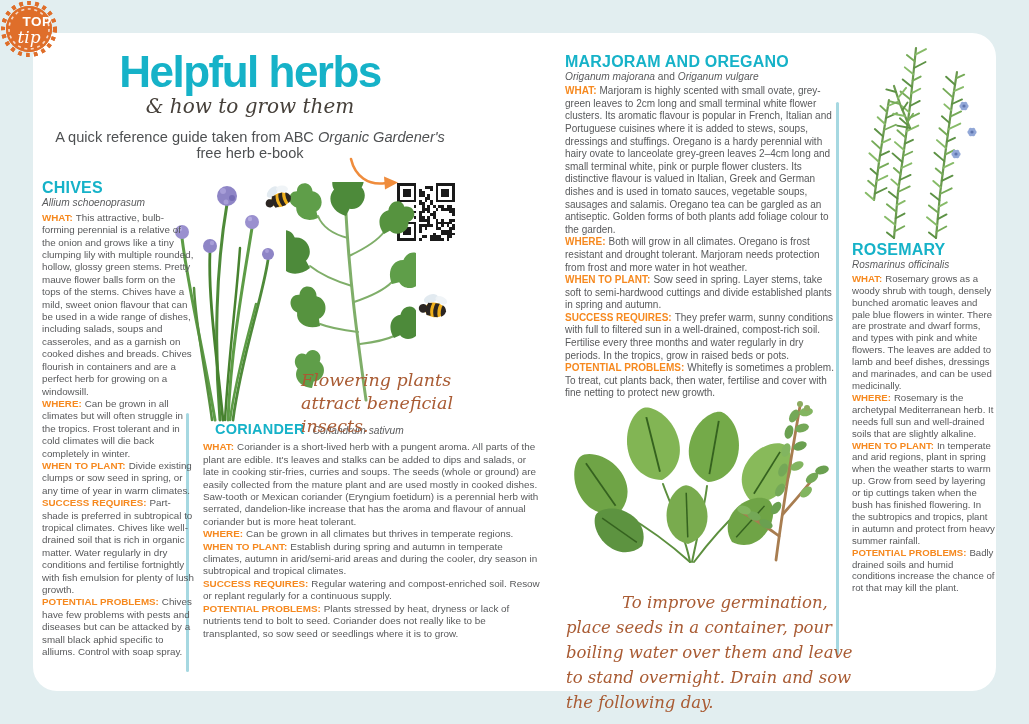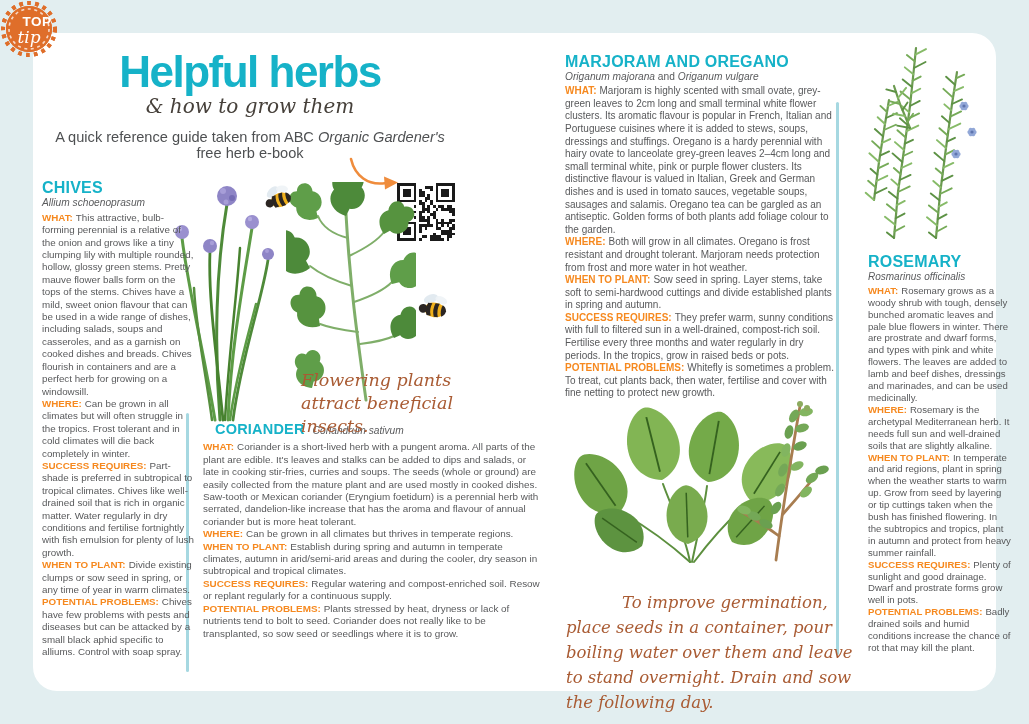--- a/index.html
+++ b/index.html
@@ -24,21 +24,21 @@
   #chives{left:42px;top:182px;width:152px;font-size:9.8px;line-height:12.4px;}
   #chives .sec-title{display:block;font-size:16px;margin-bottom:3px;}
   #chives .species{display:block;margin-bottom:2px;font-size:10.2px;}
   #coriander{left:203px;top:423px;width:338px;font-size:9.9px;line-height:12.4px;}
   #coriander .sec-title{font-size:14.5px;}
   #coriander .species{margin-left:8px;font-size:10.2px;}
   #coriander .hdr{margin-bottom:4px;margin-left:12px;}
   #marjoram{left:565px;top:56px;width:272px;font-size:10px;line-height:12.6px;}
   #marjoram .sec-title{display:block;font-size:16px;margin-bottom:2px;}
   #marjoram .species{display:block;margin-bottom:2px;font-size:10.2px;}
-  #rosemary{left:852px;top:256px;width:144px;font-size:9.6px;line-height:11.9px;margin-left:16px;}
+  #rosemary{left:852px;top:244px;width:144px;font-size:9.6px;line-height:11.9px;}
   #rosemary .sec-title{display:block;font-size:16px;margin-bottom:3px;}
   #rosemary .species{display:block;margin-bottom:2px;font-size:10px;}
   
   .divider{position:absolute;width:3px;border-radius:2px;background:#a6d8e1;}
   #divA{left:186px;top:413px;height:259px;}
   #divB{left:836px;top:102px;height:553px;}
   
   .badge{position:absolute;width:58px;height:58px;}
   .badge .btop{position:absolute;left:16px;right:0;top:14px;text-align:center;color:#fff;
                font-weight:700;font-size:13.5px;letter-spacing:.5px;}
@@ -415,22 +415,22 @@
   </svg>
 
 <div class="divider" id="divA"></div>
 <div class="divider" id="divB"></div>
 
 <div class="col" id="chives">
   <span class="sec-title">CHIVES</span>
   <span class="species">Allium schoenoprasum</span>
   <p class="bp"><span class="lbl">WHAT:</span><span>This attractive, bulb-forming perennial is a relative of the onion and grows like a tiny clumping lily with multiple rounded, hollow, glossy green stems. Pretty mauve flower balls form on the tops of the stems. Chives have a mild, sweet onion flavour that can be used in a wide range of dishes, including salads, soups and casseroles, and as a garnish on cooked dishes and breads. Chives flourish in containers and are a perfect herb for growing on a windowsill.</span></p>
   <p class="bp"><span class="lbl">WHERE:</span><span>Can be grown in all climates but will often struggle in the tropics. Frost tolerant and in cold climates will die back completely in winter.</span></p>
+  <p class="bp"><span class="lbl">WHEN TO PLANT:</span><span>Divide existing clumps or sow seed in spring, or any time of year in warm climates.</span></p>
   <p class="bp"><span class="lbl">SUCCESS REQUIRES:</span><span>Part-shade is preferred in subtropical to tropical climates. Chives like well-drained soil that is rich in organic matter. Water regularly in dry conditions and fertilise fortnightly with fish emulsion for plenty of lush growth.</span></p>
-  <p class="bp"><span class="lbl">WHEN TO PLANT:</span><span>Divide existing clumps or sow seed in spring, or any time of year in warm climates.</span></p>
   <p class="bp"><span class="lbl">POTENTIAL PROBLEMS:</span><span>Chives have few problems with pests and diseases but can be attacked by a small black aphid specific to alliums. Control with soap spray.</span></p>
 </div>
 
 <div class="col" id="coriander">
   <div class="hdr">
     <span class="sec-title">CORIANDER</span><span class="species">Coriandrum sativum</span>
   </div>
   <p class="bp"><span class="lbl">WHAT:</span><span>Coriander is a short-lived herb with a pungent aroma. All parts of the plant are edible. It's leaves and stalks can be added to dips and salads, or late in cooking stir-fries, curries and soups. The seeds (whole or ground) are easily collected from the mature plant and are used mostly in cooked dishes.</span></p>
   <p class="bp"><span>Saw-tooth or Mexican coriander (Eryngium foetidum) is a perennial herb with serrated, dandelion-like increase that has the aroma and flavour of annual coriander but is more heat tolerant.</span></p>
   <p class="bp"><span class="lbl">WHERE:</span><span>Can be grown in all climates but thrives in temperate regions.</span></p>
@@ -448,21 +448,20 @@
   <p class="bp"><span class="lbl">SUCCESS REQUIRES:</span><span>They prefer warm, sunny conditions with full to filtered sun in a well-drained, compost-rich soil. Fertilise every three months and water regularly in dry periods. In the tropics, grow in raised beds or pots.</span></p>
   <p class="bp"><span class="lbl">POTENTIAL PROBLEMS:</span><span>Whitefly is sometimes a problem. To treat, cut plants back, then water, fertilise and cover with fine netting to protect new growth.</span></p>
 </div>
 
 <div class="col" id="rosemary">
   <span class="sec-title">ROSEMARY</span>
   <span class="species">Rosmarinus officinalis</span>
   <p class="bp"><span class="lbl">WHAT:</span><span>Rosemary grows as a woody shrub with tough, densely bunched aromatic leaves and pale blue flowers in winter. There are prostrate and dwarf forms, and types with pink and white flowers. The leaves are added to lamb and beef dishes, dressings and marinades, and can be used medicinally.</span></p>
   <p class="bp"><span class="lbl">WHERE:</span><span>Rosemary is the archetypal Mediterranean herb. It needs full sun and well-drained soils that are slightly alkaline.</span></p>
   <p class="bp"><span class="lbl">WHEN TO PLANT:</span><span>In temperate and arid regions, plant in spring when the weather starts to warm up. Grow from seed by layering or tip cuttings taken when the bush has finished flowering. In the subtropics and tropics, plant in autumn and protect from heavy summer rainfall.</span></p>
-  <p class="bp"><span class="lbl">SUCCESS REQUIRES:</span><span>Plenty of sunlight and good drainage. Dwarf and prostrate forms grow well in pots.</span></p>
   <p class="bp"><span class="lbl">POTENTIAL PROBLEMS:</span><span>Badly drained soils and humid conditions increase the chance of rot that may kill the plant.</span></p>
 </div>
 
 <div class="badge" id="badge1">
   <svg width="58" height="58" viewBox="0 0 58 58">
     <circle cx="29" cy="29" r="26" fill="none" stroke="#df6e2a" stroke-width="4" stroke-dasharray="3.5,4.5"></circle>
     <circle cx="29" cy="29" r="23" fill="#df6e2a"></circle>
     <circle cx="29" cy="29" r="20" fill="none" stroke="rgba(255,255,255,.75)" stroke-width="1.6" stroke-dasharray="3,3.6"></circle>
   </svg>
   <span class="btop">TOP</span>

